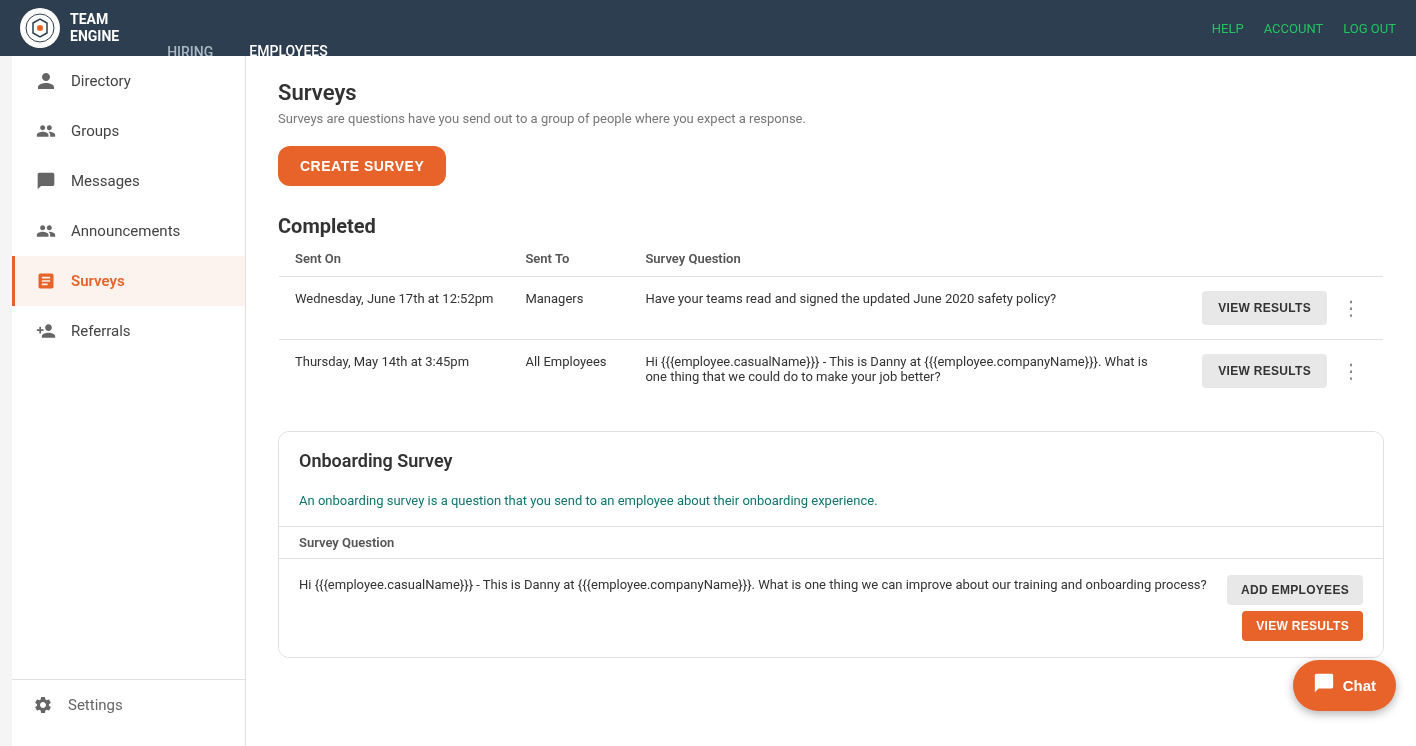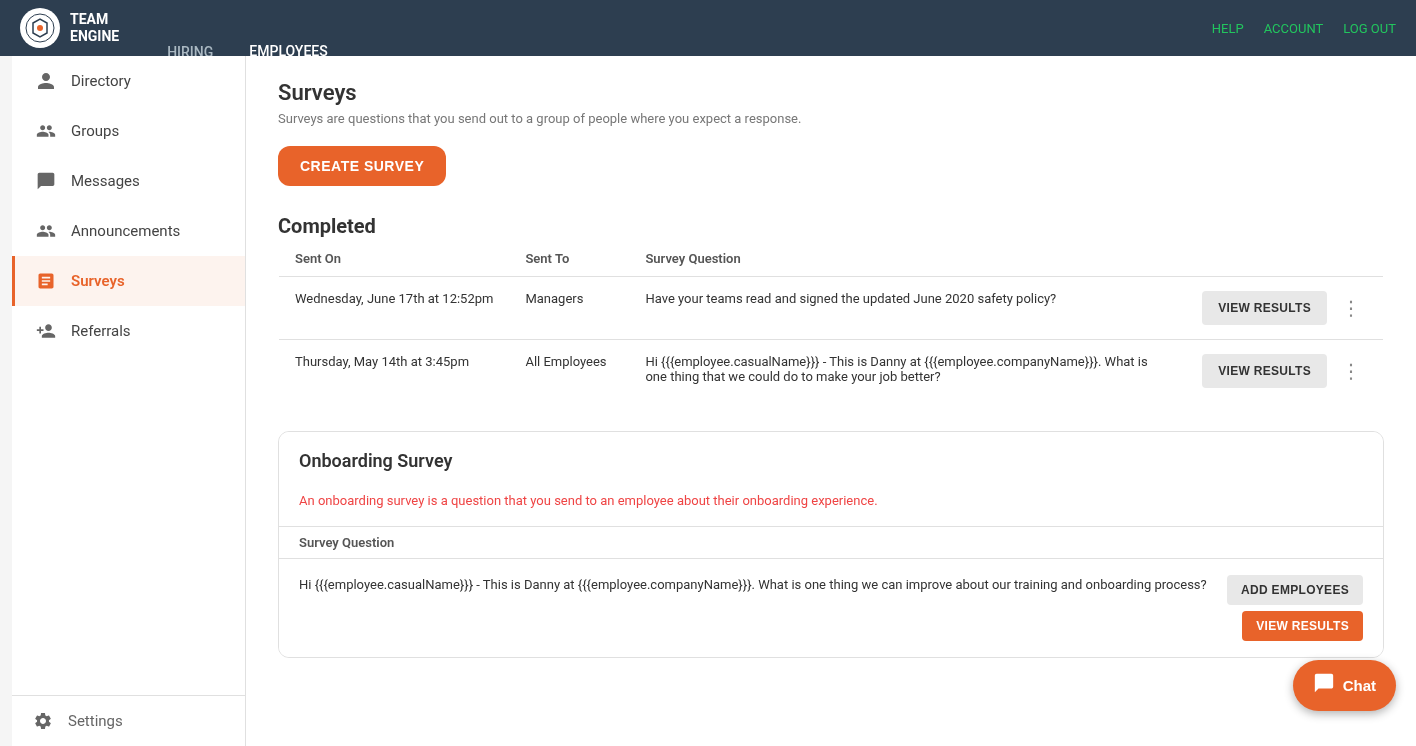--- a/index.html
+++ b/index.html
@@ -108,21 +108,21 @@
       height: 22px;
       display: flex;
       align-items: center;
       justify-content: center;
       color: #666;
       font-size: 18px;
     }
     .sidebar-item.active .sidebar-icon { color: #e8632a; }
     .sidebar-footer {
       position: absolute;
-      bottom: 0;
+      bottom: 16px;
       width: 234px;
       padding: 14px 20px;
       border-top: 1px solid #e0e0e0;
       display: flex;
       align-items: center;
       gap: 14px;
       cursor: pointer;
       color: #666;
       font-size: 15px;
       background: #fff;
@@ -231,21 +231,21 @@
       background: #fff;
     }
     .survey-section-title {
       font-size: 18px;
       font-weight: 600;
       color: #333;
       margin-bottom: 4px;
     }
     .survey-section-desc {
       font-size: 13px;
-      color: #ef4444;
+      color: #0f766e;
       margin-bottom: 10px;
       margin-top: 22px;
     }
     .survey-section-col-header {
       padding: 8px 20px;
       font-size: 13px;
       color: #555;
       font-weight: 600;
       border-top: 1px solid #e0e0e0;
       border-bottom: 1px solid #e0e0e0;
@@ -422,21 +422,21 @@
           </svg>
       </span>
       <span>Settings</span>
     </div>
   </aside>
 
   <main class="main">
 
     
     <h1 class="surveys-title">Surveys</h1>
-    <p class="surveys-desc">Surveys are questions that you send out to a group of people where you expect a response.</p>
+    <p class="surveys-desc">Surveys are questions have you send out to a group of people where you expect a response.</p>
     <button class="create-survey-btn">CREATE SURVEY</button>
 
     
     <h2 class="section-title">Completed</h2>
     <table class="completed-table">
       <thead>
         <tr>
           <th>Sent On</th>
           <th>Sent To</th>
           <th>Survey Question</th>

